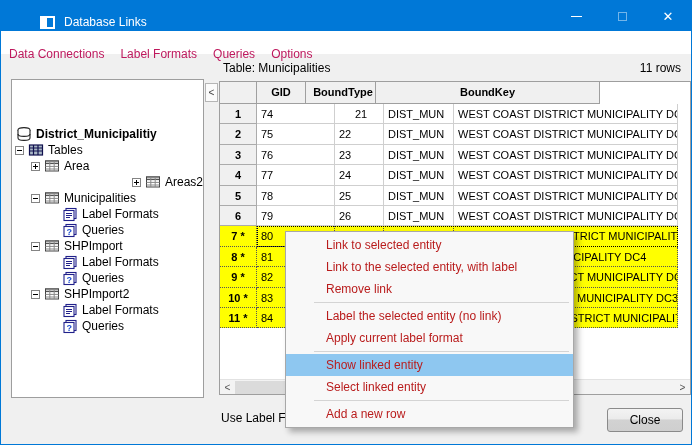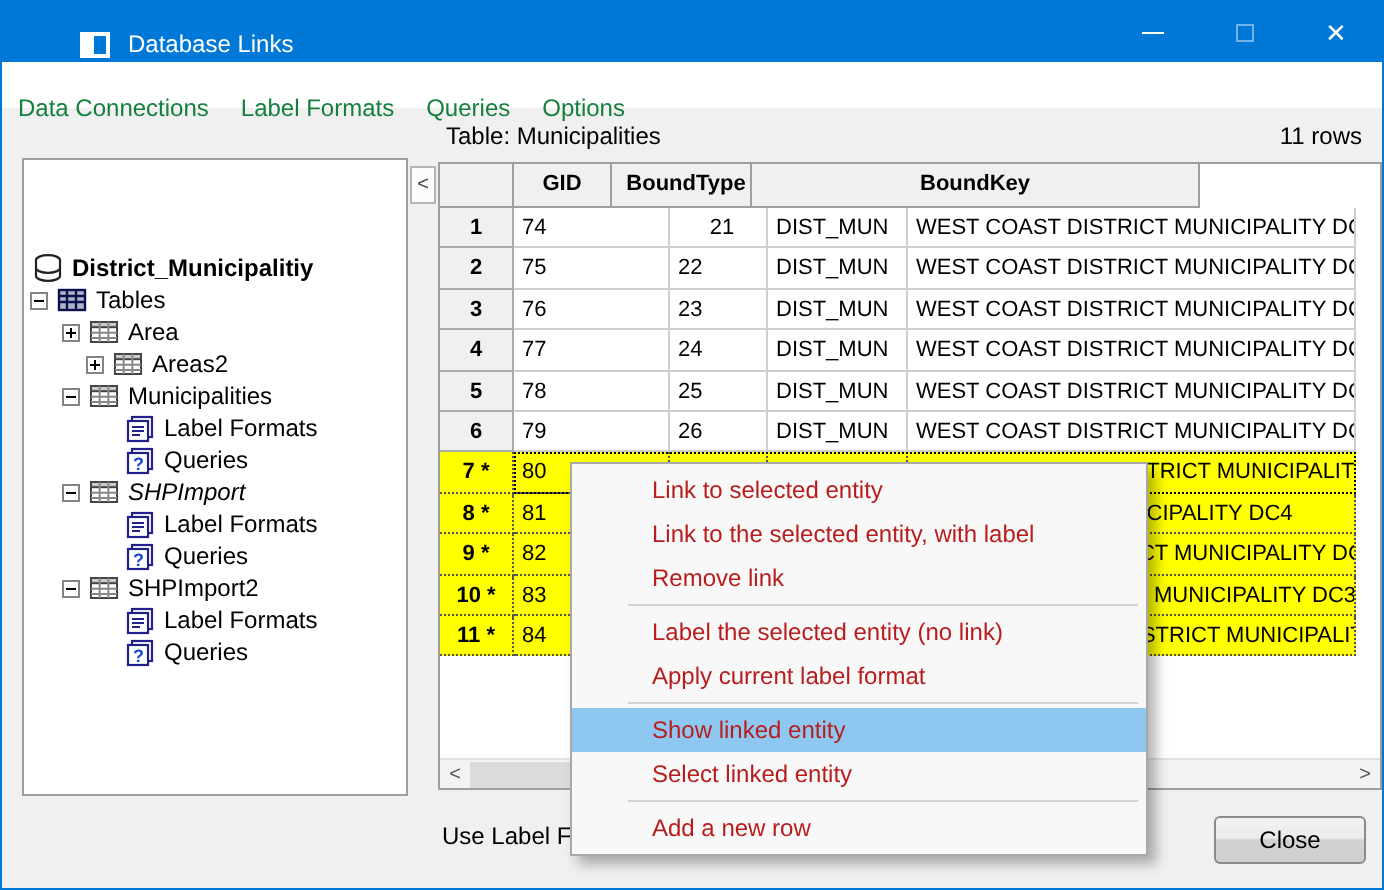--- a/index.html
+++ b/index.html
@@ -9,21 +9,21 @@
   .titlebar{position:absolute;left:0;top:0;width:100%;height:42px;background:var(--accent);display:flex;align-items:center;padding-left:29px;}
   .app-icon{width:15px;height:13px;margin-left:10px;border:2px solid #fff;background:linear-gradient(to right,#fff 0 45%,transparent 45%);}
   .title-text{color:#fff;font-size:12px;margin-left:9px;}
   .win-controls{position:absolute;right:0;top:0;height:30px;display:flex;}
   .win-btn{width:46px;height:30px;display:flex;align-items:center;justify-content:center;color:#fff;font-size:12px;}
   .glyph-min{width:11px;height:0;border-top:1px solid #fff;display:block;}
   .glyph-max{width:9px;height:9px;border:1px solid rgba(255,255,255,.45);display:block;}
   .glyph-close{font-size:13px;line-height:13px;}
   
   .menubar{position:absolute;left:0;top:30px;width:100%;height:23px;background:#ffffff;display:flex;align-items:center;}
-  .menubar .menu-item{padding:16px 8px;font-size:12px;color:#15803d;height:23px;line-height:23px;}
+  .menubar .menu-item{padding:16px 8px;font-size:12px;color:#be185d;height:23px;line-height:23px;}
   
   .table-label{position:absolute;left:222px;top:60px;font-size:12px;color:#000;}
   .row-count{position:absolute;right:10px;top:60px;font-size:12px;color:#000;}
   
   .tree-panel{position:absolute;left:10px;top:78px;width:193px;height:319px;background:#fff;border:1px solid #9e9e9e;padding-top:5px;overflow:hidden;}
   .tree-row{height:16px;line-height:16px;font-size:12px;white-space:nowrap;display:flex;align-items:center;color:#000;}
   .tree-row .tlabel{margin-left:4px;}
   .tree-row.bold .tlabel{font-weight:bold;}
   .expander{width:9px;height:9px;border:1px solid #848484;background:#fff;display:inline-flex;align-items:center;justify-content:center;flex:none;position:relative;margin-right:4px;}
   .expander i{position:absolute;left:1px;top:3px;width:5px;height:0;border-top:1px solid #000;}
@@ -109,21 +109,21 @@
           <i></i>
           <b></b>
         </span>
         <span class="ticon"><svg width="16" height="16" viewBox="0 0 16 16">
             <rect x="1.5" y="3" width="13" height="10" fill="#fff" stroke="#444" stroke-width="1"></rect>
             <rect x="1.5" y="3" width="13" height="2.6" fill="#c9c9c9" stroke="#444" stroke-width="1"></rect>
             <path d="M1.5 8.4h13M1.5 11h13M5.8 3v10M10.2 3v10" stroke="#888" stroke-width="1"></path>
           </svg></span>
         <span class="tlabel">Area</span>
       </div>
-      <div class="tree-row" style="padding-left: 31px;">
+      <div class="tree-row" style="padding-left: 9px; justify-content: flex-end;">
         <span class="expander plus">
           <i></i>
           <b></b>
         </span>
         <span class="ticon"><svg width="16" height="16" viewBox="0 0 16 16">
             <rect x="1.5" y="3" width="13" height="10" fill="#fff" stroke="#444" stroke-width="1"></rect>
             <rect x="1.5" y="3" width="13" height="2.6" fill="#c9c9c9" stroke="#444" stroke-width="1"></rect>
             <path d="M1.5 8.4h13M1.5 11h13M5.8 3v10M10.2 3v10" stroke="#888" stroke-width="1"></path>
           </svg></span>
         <span class="tlabel">Areas2</span>
@@ -148,21 +148,21 @@
         <span class="tlabel">Label Formats</span>
       </div>
       <div class="tree-row" style="padding-left: 50px;">
         <span class="ticon"><svg width="16" height="16" viewBox="0 0 16 16">
             <rect x="4" y="2.5" width="10" height="10" fill="#fff" stroke="#20208a" stroke-width="1.1"></rect>
             <rect x="2" y="4.5" width="10" height="10" fill="#fff" stroke="#20208a" stroke-width="1.1"></rect>
             <text x="4.5" y="13" font-size="9" font-weight="bold" fill="#1a4ad0" font-family="Liberation Sans,sans-serif">?</text>
           </svg></span>
         <span class="tlabel">Queries</span>
       </div>
-      <div class="tree-row" style="padding-left: 19px; font-style: italic;">
+      <div class="tree-row" style="padding-left: 19px;">
         <span class="expander">
           <i></i>
         </span>
         <span class="ticon"><svg width="16" height="16" viewBox="0 0 16 16">
             <rect x="1.5" y="3" width="13" height="10" fill="#fff" stroke="#444" stroke-width="1"></rect>
             <rect x="1.5" y="3" width="13" height="2.6" fill="#c9c9c9" stroke="#444" stroke-width="1"></rect>
             <path d="M1.5 8.4h13M1.5 11h13M5.8 3v10M10.2 3v10" stroke="#888" stroke-width="1"></path>
           </svg></span>
         <span class="tlabel">SHPImport</span>
       </div>

